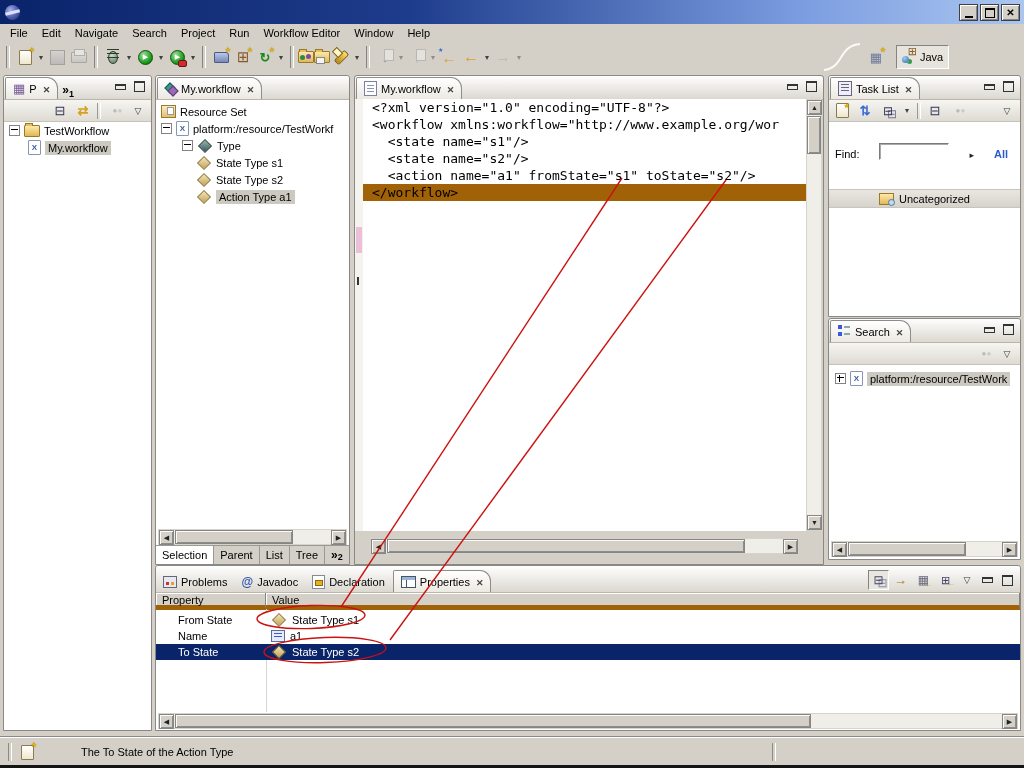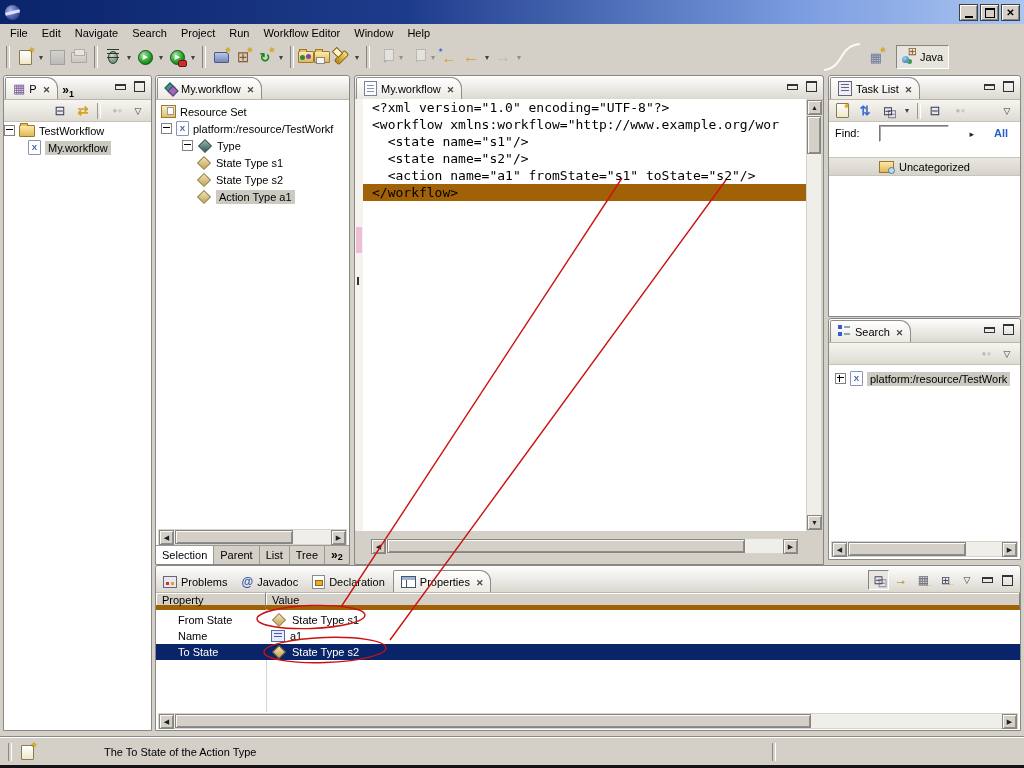--- a/index.html
+++ b/index.html
@@ -132,21 +132,21 @@
   .cl.hl{background:#a16207}
   .squiggle{text-decoration-style:wavy;text-decoration-color:#d86a2a;
     text-decoration-thickness:1px;text-underline-offset:2px}
   #lmargin{position:absolute;left:0;top:23px;width:8px;bottom:33px;background:#f4f3ee;border-right:1px solid #e0ded6}
   
   .btabs{position:absolute;left:0;right:0;bottom:0;height:18px;background:#d4d0c8;display:flex;align-items:stretch;
     border-top:1px solid #9a9a94}
   .btab{display:flex;align-items:center;padding:0 6px;border-right:1px solid #9a9a94;background:#d4d0c8}
   .btab.active{background:#fff;font-weight:normal}
   
-  .findrow{height:22px;display:flex;align-items:center;padding:0 6px;gap:20px}
+  .findrow{height:22px;display:flex;align-items:flex-end;padding:16px 6px;gap:20px}
   #findinput{width:64px;height:15px;border:1px solid;border-color:#7a7a7a #fff #fff #7a7a7a;
     box-shadow:inset 1px 1px 0 #aaa;font-family:"Liberation Sans",sans-serif;font-size:11px;padding:0 2px}
   .tri::before{content:"▸";font-size:9px;color:#222}
   .all{color:#2b5ccc;font-weight:bold}
   .catrow{height:17px;background:linear-gradient(#e9e7e0,#d6d3cb);display:flex;align-items:center;
     justify-content:center;gap:5px;border-top:1px solid #c8c5bd;border-bottom:1px solid #c8c5bd}
   .fold-s{width:13px;height:10px;background:linear-gradient(#ffe9a8,#e0b858);border:1px solid #9a7a2a;position:relative;flex:none}
   .fold-s::after{content:"";position:absolute;right:-2px;bottom:-2px;width:5px;height:5px;border-radius:50%;
     background:#bde;border:1px solid #57a}
   
@@ -284,21 +284,21 @@
     </span>
   </div>
   <div class="viewbar" style="justify-content:flex-end">
     <span class="vbi ic-collapse"></span>
     <span class="vbi ic-link"></span>
     <span class="vsep"></span>
     <span class="vbi ic-filter dim"></span>
     <span class="vbi ic-menu"></span>
   </div>
   <div>
-    <div class="trow" style="">
+    <div class="trow" style="padding-left:5px">
       <span class="exp"></span>
       <span class="fold"></span>
       <span>TestWorkflow</span>
     </div>
     <div class="trow" style="padding-left:24px">
       <span class="xicon">X</span>
       <span class="sel-gray">My.workflow</span>
     </div>
   </div>
 </div>
@@ -514,21 +514,21 @@
   <div class="sb" style="left:2px;right:2px;bottom:1px;height:16px">
     <span class="sbtn g-l" style="left:0;top:0"></span>
     <span class="sthumb" style="left:16px;top:0;height:14px;width:636px"></span>
     <span class="sbtn g-r" style="right:0;top:0"></span>
   </div>
 </div>
 
 <div id="statusbar" class="abs">
   <span class="ssep" style="margin-left:8px"></span>
   <span class="tbi ic-new star"></span>
-  <span style="margin-left:66px">The To State of the Action Type</span>
+  <span style="margin-left:43px">The To State of the Action Type</span>
   <span class="ssep abs" style="left:768px"></span>
 </div>
 <div id="blackstrip" class="abs"></div>
 
 <svg id="overlay" viewBox="0 0 1024 768">
   <line x1="622" y1="178" x2="341" y2="607" stroke="#cc1111" stroke-width="1.4"></line>
   <line x1="726" y1="180" x2="390" y2="640" stroke="#cc1111" stroke-width="1.4"></line>
   <ellipse cx="311" cy="617" rx="54" ry="11.5" transform="rotate(-2 311 617)" stroke="#cc1111" stroke-width="1.4" fill="none"></ellipse>
   <ellipse cx="325" cy="650" rx="61" ry="12.5" transform="rotate(-2 325 650)" stroke="#cc1111" stroke-width="1.4" fill="none"></ellipse>
 </svg>

